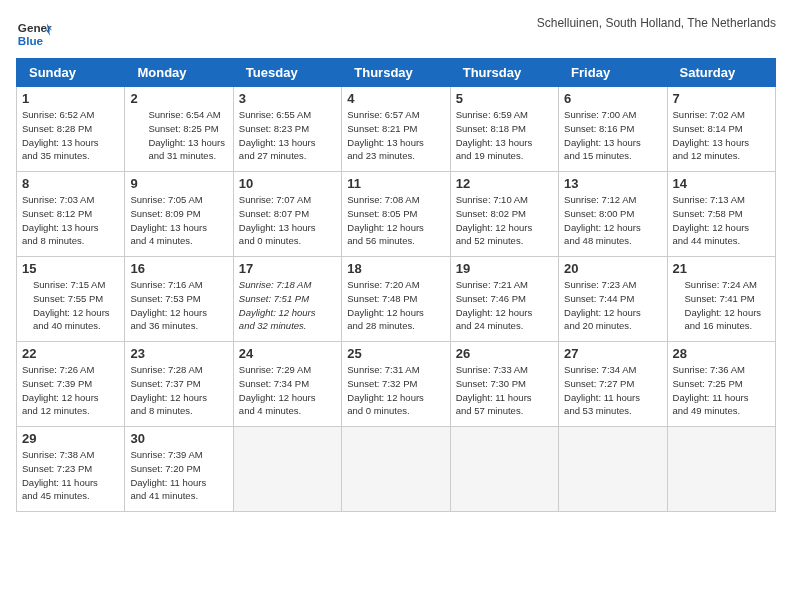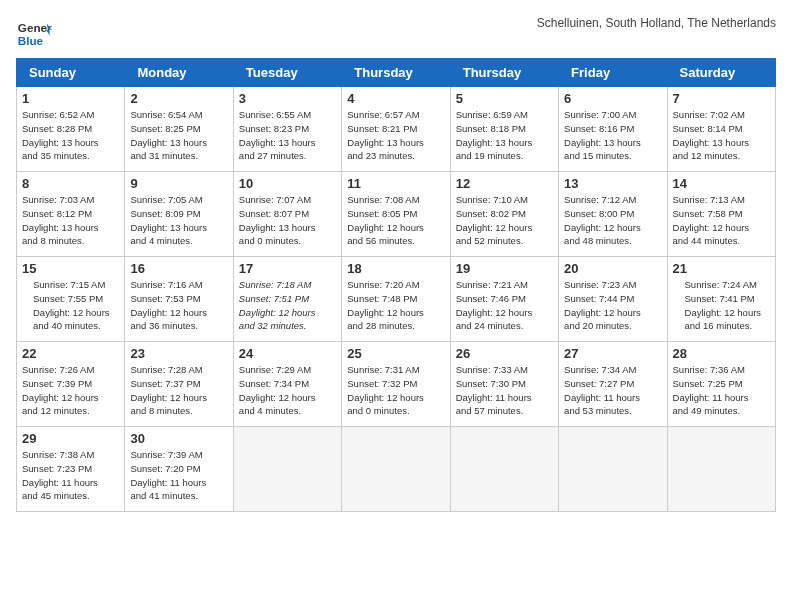--- a/index.html
+++ b/index.html
@@ -109,21 +109,21 @@
   <tr>
         <td>
           <span class="day-num">1</span>
           <div class="day-info" style="white-space: pre-line;">Sunrise: 6:52 AM
 Sunset: 8:28 PM
 Daylight: 13 hours
 and 35 minutes.</div>
         </td>
         <td>
           <span class="day-num">2</span>
-          <div class="day-info" style="white-space: pre-line;">Sunrise: 6:54 AM
+          <div class="day-info" style="white-space: pre-line; margin-left: 18px;">Sunrise: 6:54 AM
 Sunset: 8:25 PM
 Daylight: 13 hours
 and 31 minutes.</div>
         </td>
         <td>
           <span class="day-num">3</span>
           <div class="day-info" style="white-space: pre-line;">Sunrise: 6:55 AM
 Sunset: 8:23 PM
 Daylight: 13 hours
 and 27 minutes.</div>

